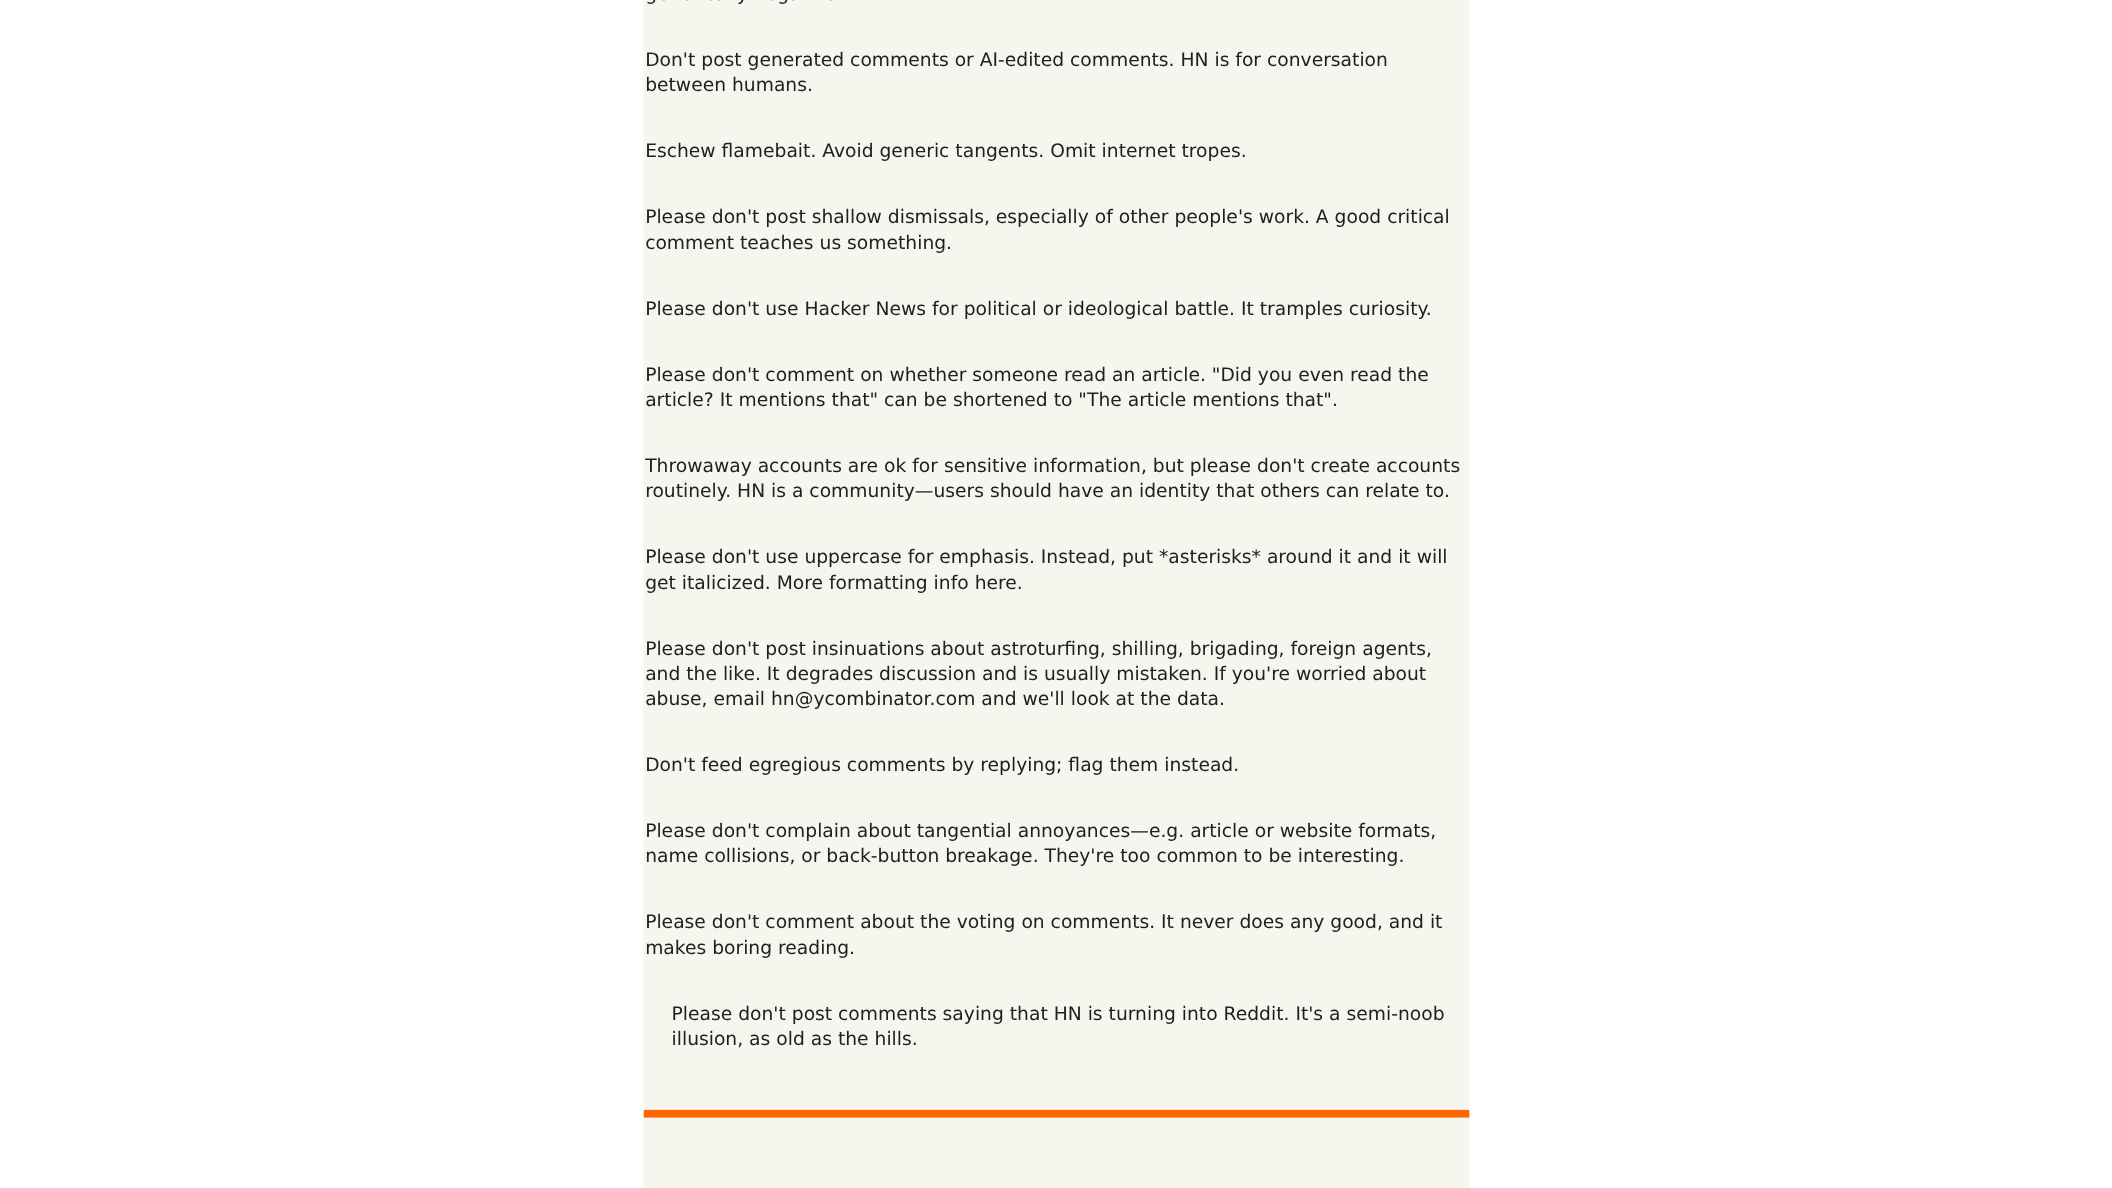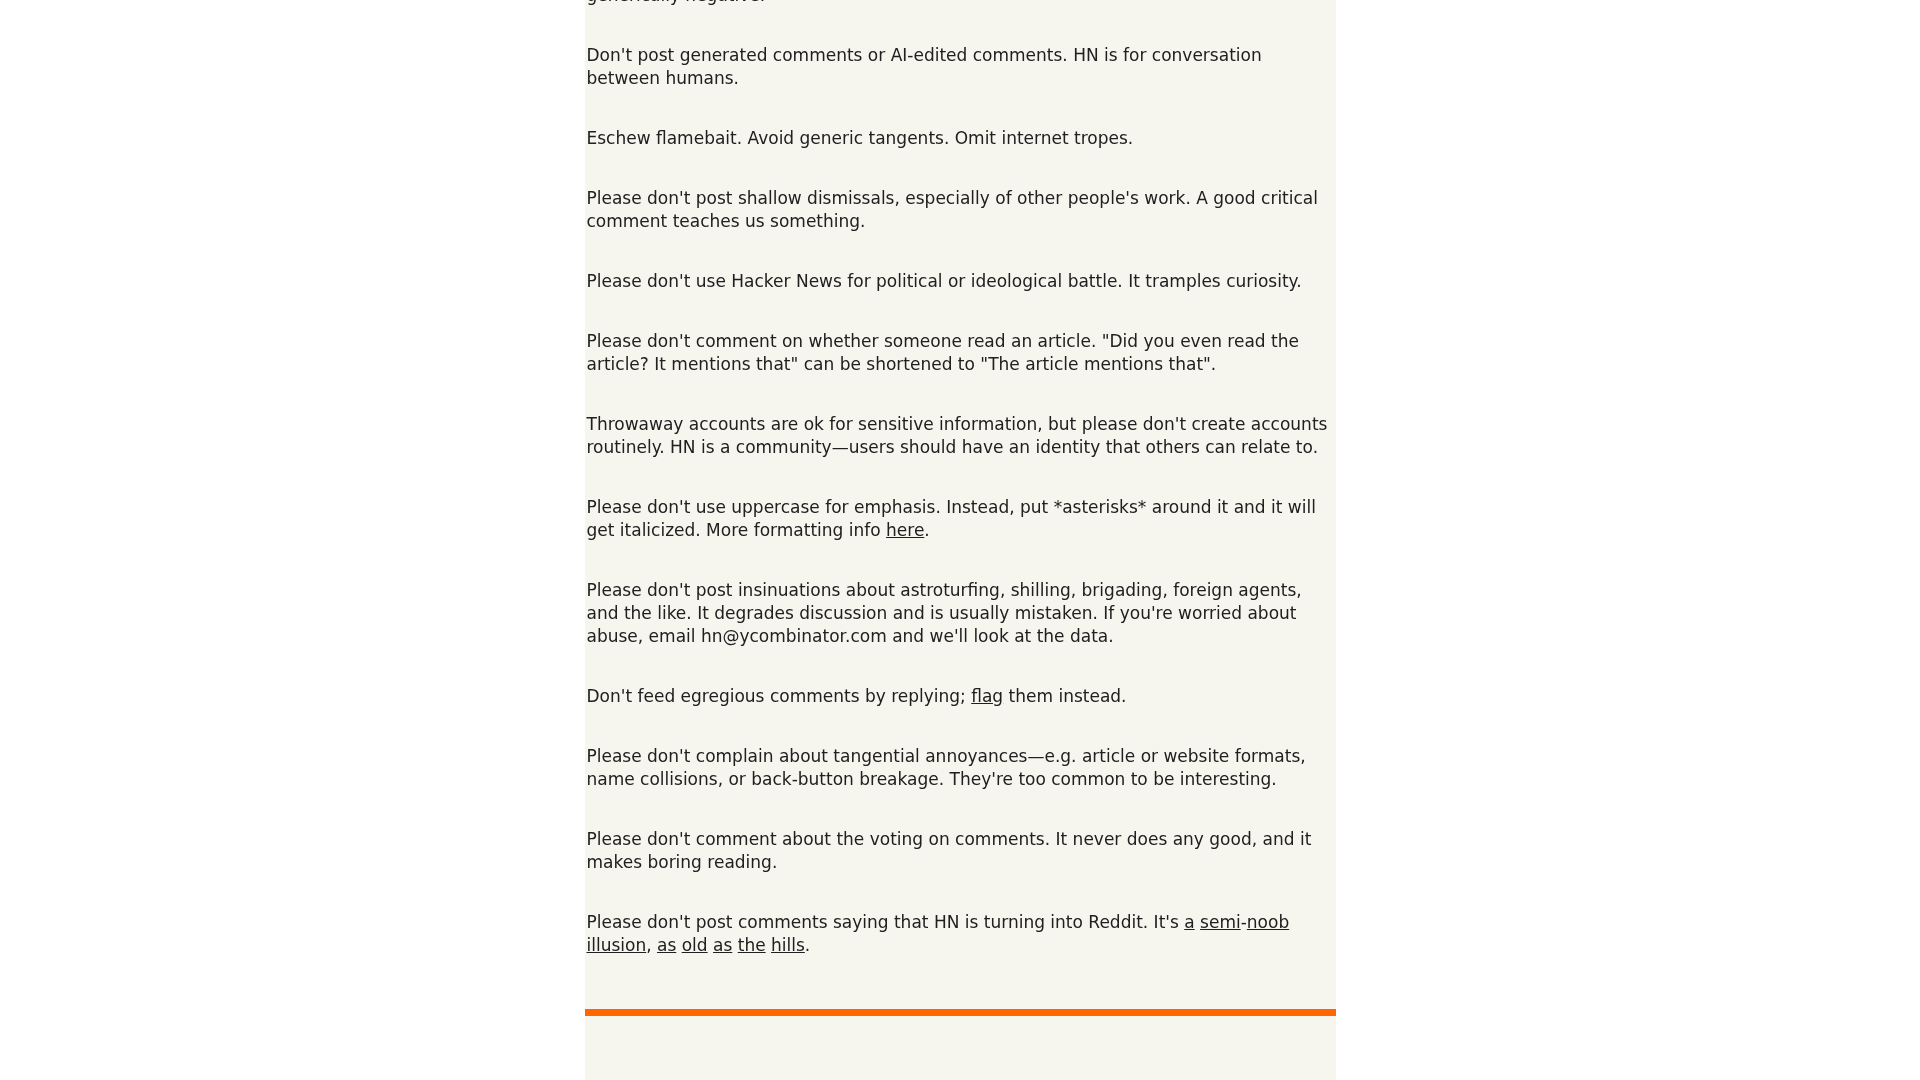--- a/index.html
+++ b/index.html
@@ -22,24 +22,23 @@
     padding: 0 2px;
     font-family: "DejaVu Sans", "Liberation Sans", sans-serif;
     font-size: 17px;
     line-height: 23px;
     color: #202020;
   }
   .stream p {
     margin: 37px 0;
   }
   .stream p:first-child { margin-top: 0; }
-  .stream p.last-para { margin-bottom: 0; }
+  .stream p.last-para { margin-bottom: 0; padding-left: 24px; }
   a.inline-link {
     color: #202020;
-    text-decoration: underline;
     cursor: pointer;
   }
   .footer-spacer {
     height: 52px;
   }
   .footer-rule {
     height: 7px;
     background: #ff6600;
     margin: 0 -2px;
   }

